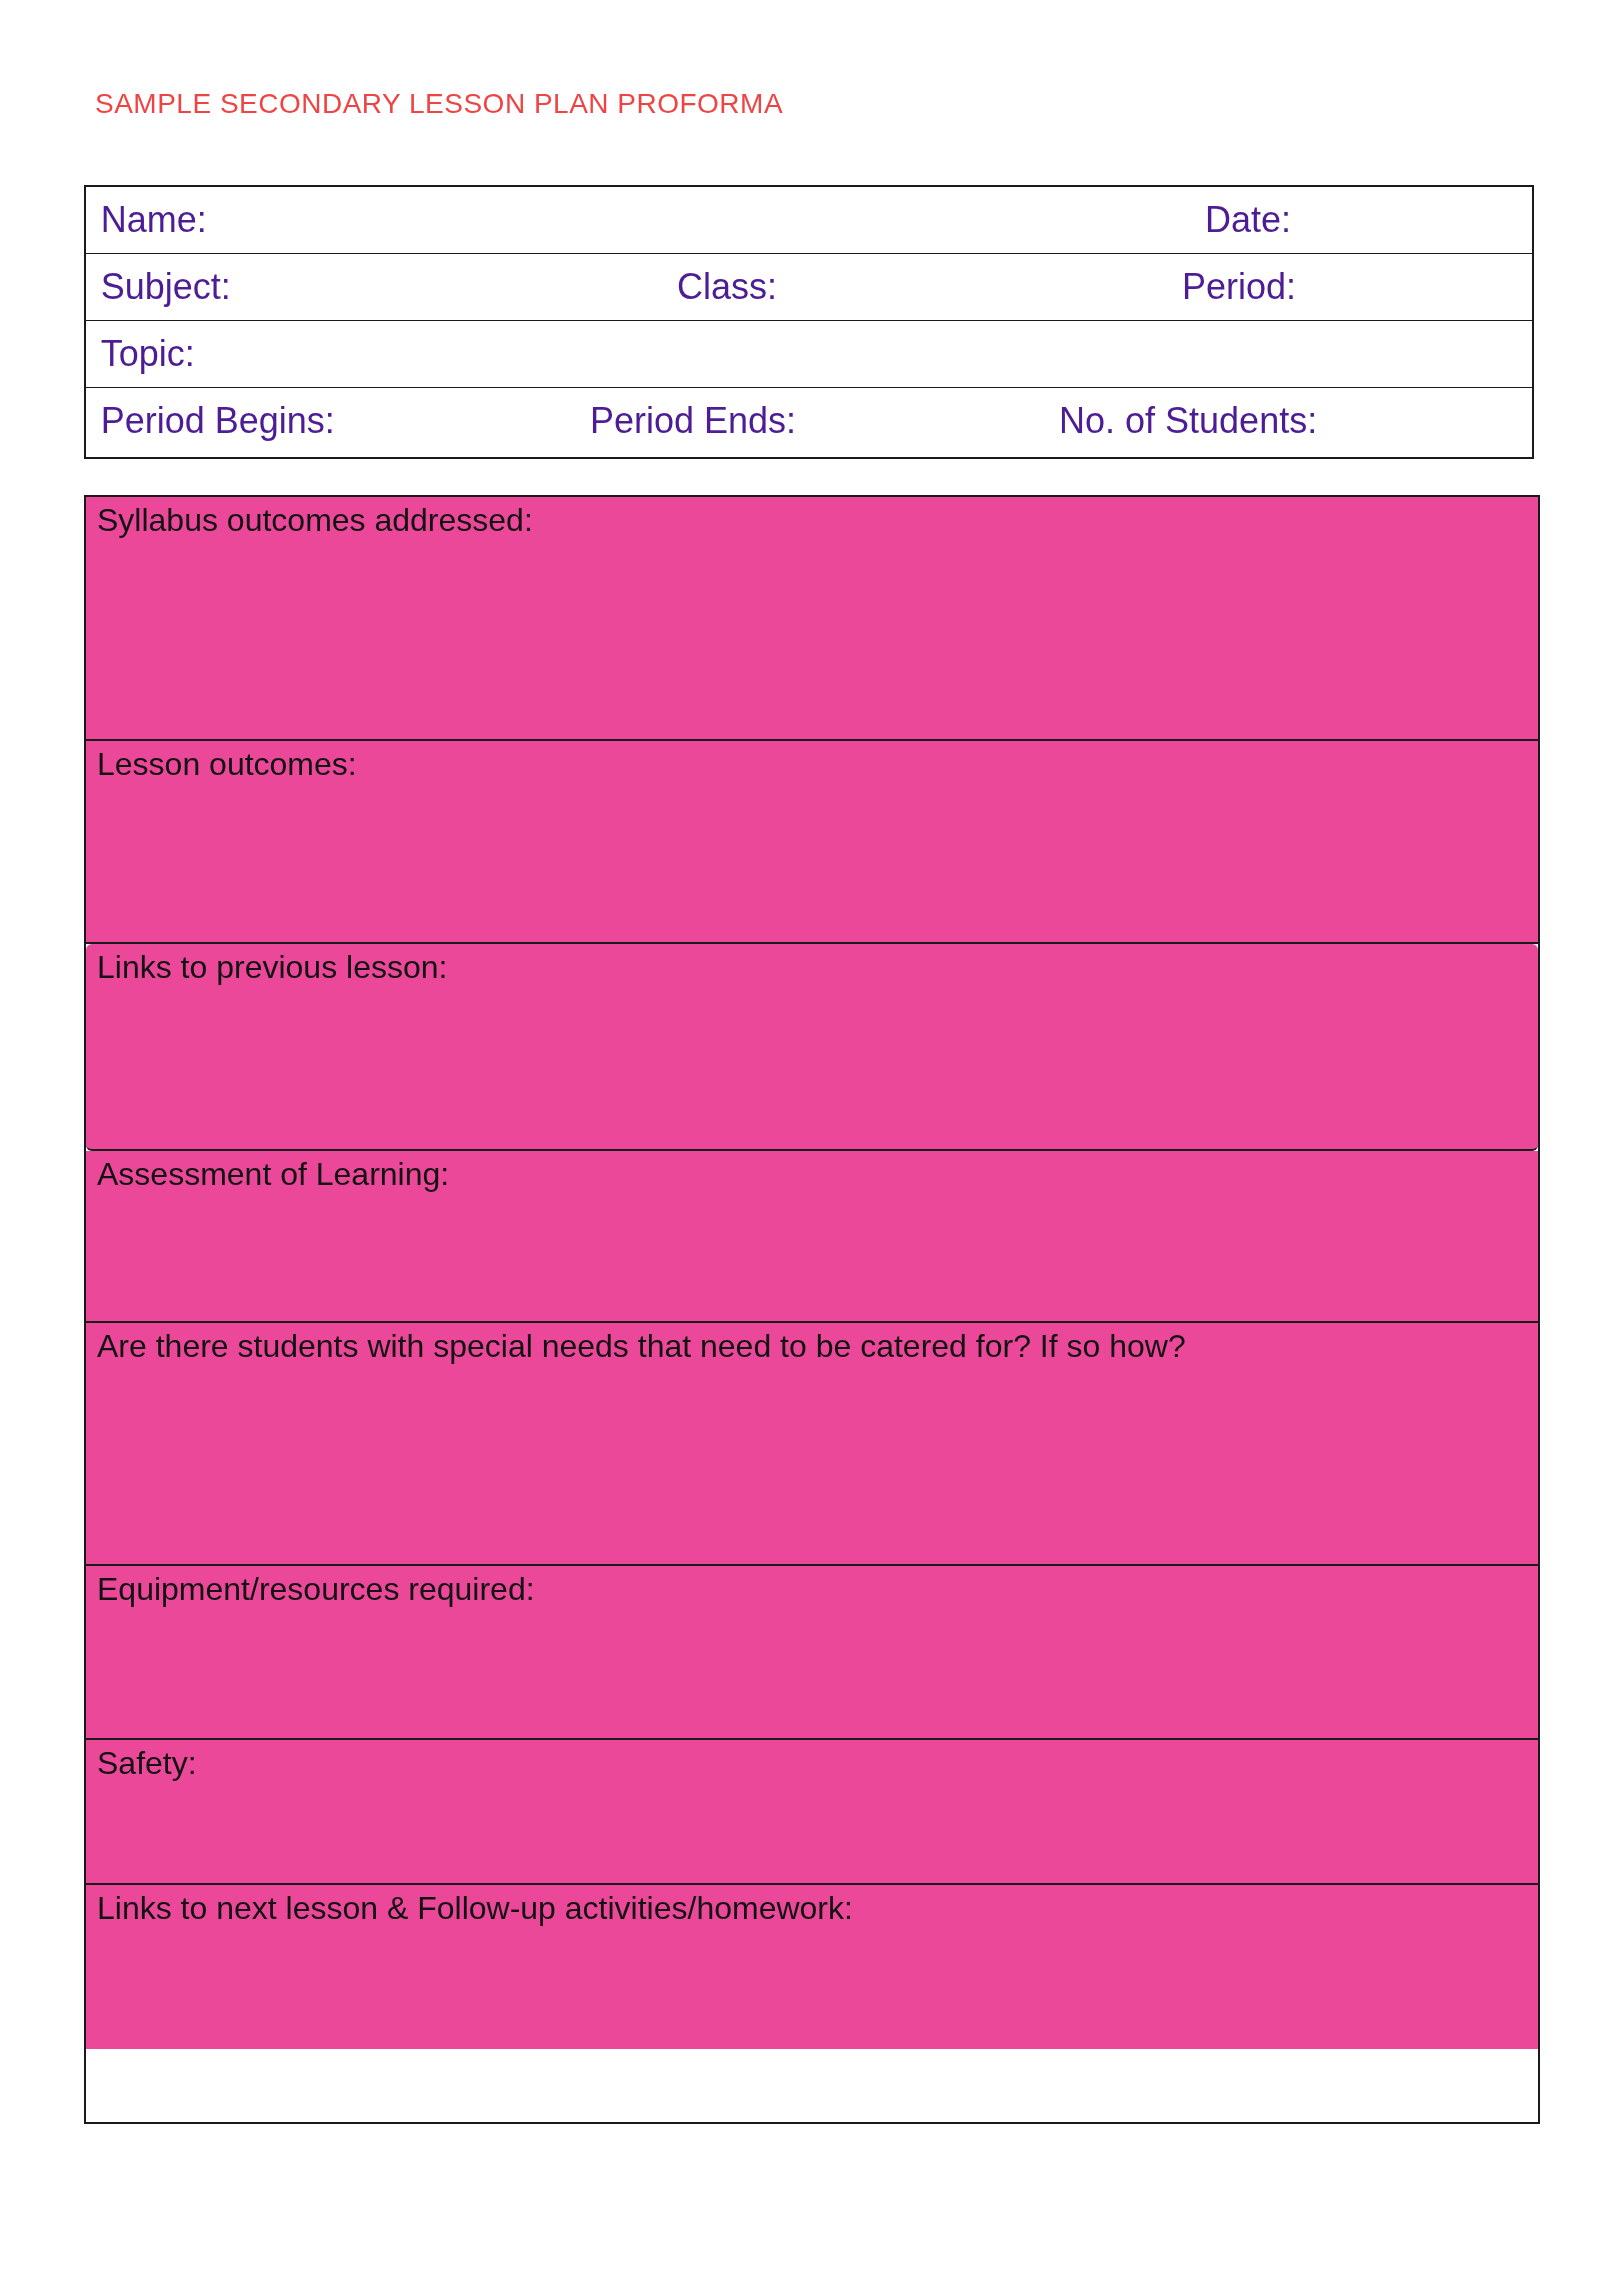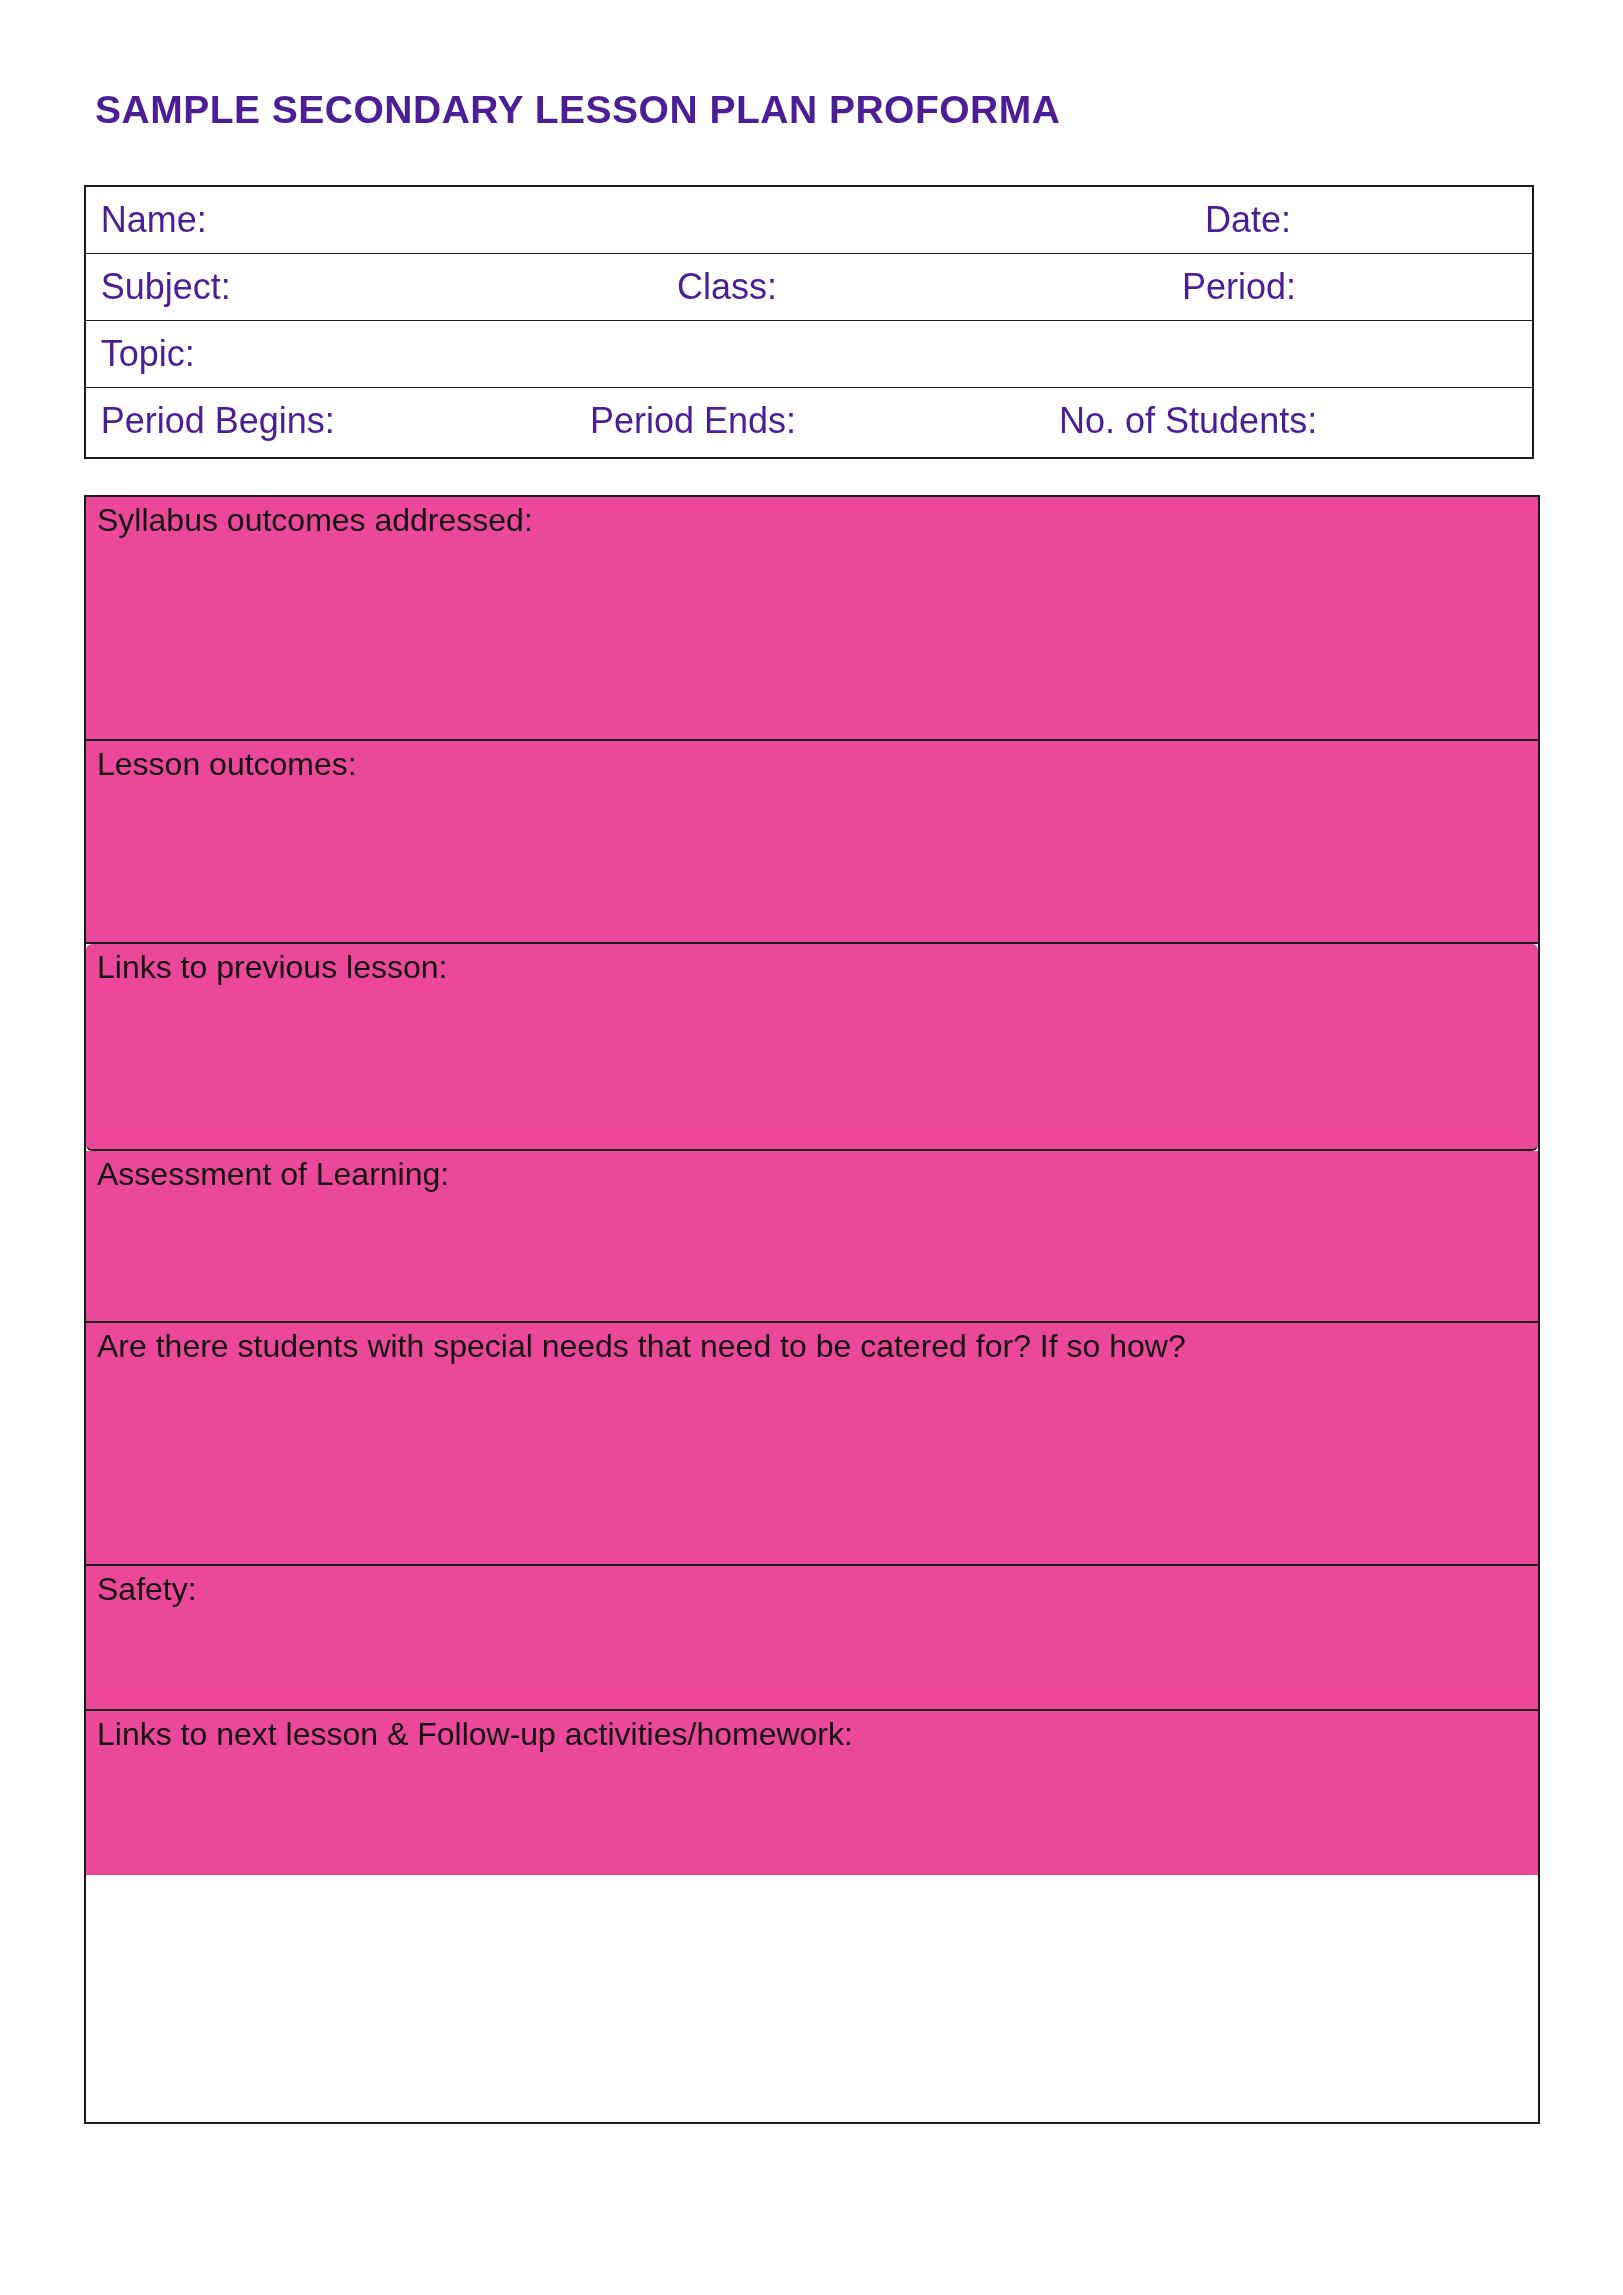--- a/index.html
+++ b/index.html
@@ -8,24 +8,24 @@
     width: 1624px; height: 2296px;
     position: relative;
     font-family: "Liberation Sans", "DejaVu Sans", sans-serif;
     color: #111111;
   }
   .page { position: absolute; inset: 0; background: #ffffff; }
 
   .doc-title {
     position: absolute;
     left: 95px; top: 88px;
-    font-size: 39px; font-weight: bold;
+    font-size: 28px; font-weight: normal;
     letter-spacing: 0.5px;
     white-space: nowrap;
-    color: #4c1d95;
+    color: #ef4444;
   }
 
   
   .info-table {
     position: absolute;
     left: 84px; top: 185px;
     width: 1450px; height: 274px;
     border: 2.8px solid #1a1a1a;
     background: #ffffff;
   }
@@ -127,20 +127,23 @@
     </div>
 
     <div class="section h-s4">
       <span class="sec-label">Assessment of Learning:</span>
     </div>
 
     <div class="section h-s5">
       <span class="sec-label">Are there students with special needs that need to be catered for? If so how?</span>
     </div>
 
+    <div class="section h-s6">
+      <span class="sec-label">Equipment/resources required:</span>
+    </div>
 
     <div class="section h-s7">
       <span class="sec-label">Safety:</span>
     </div>
 
     <div class="section h-s8">
       <span class="sec-label">Links to next lesson &amp; Follow-up activities/homework:</span>
     </div>
 
   </div>

